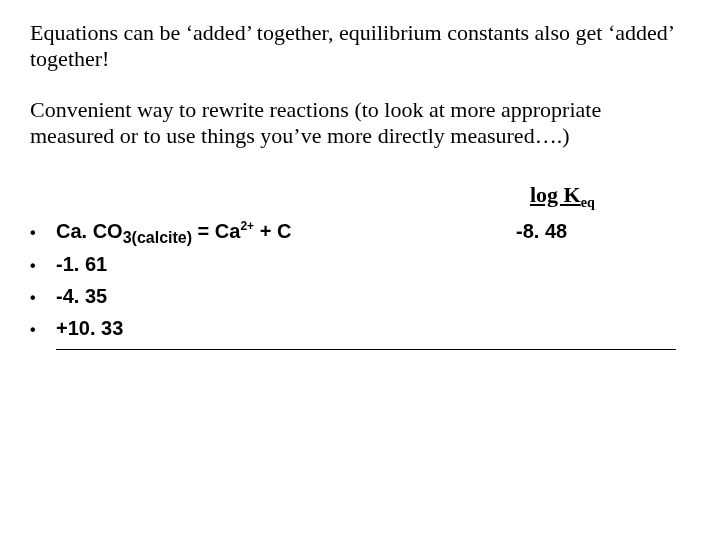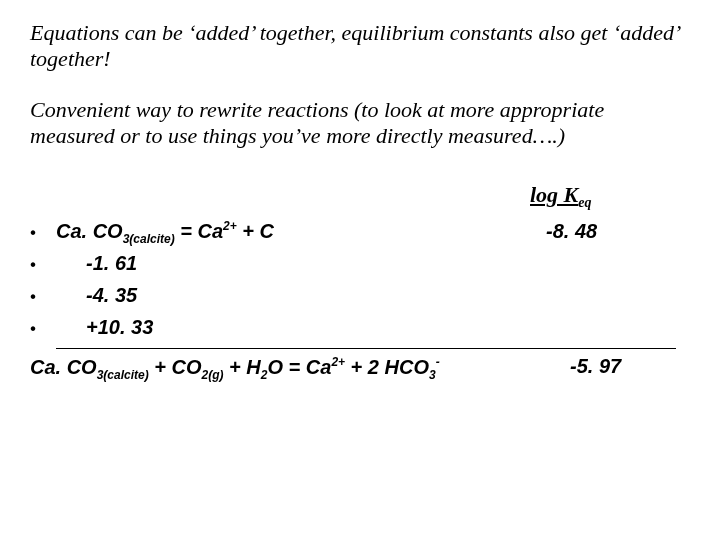--- a/index.html
+++ b/index.html
@@ -8,21 +8,20 @@
     width: 720px;
     height: 540px;
     font-family: "Times New Roman", Times, serif;
     font-size: 22px;
     color: #000;
     background: #fff;
     box-sizing: border-box;
   }
   .page {
     padding: 20px 30px 20px 30px;
-    font-style: italic;
   }
   .para {
     margin-bottom: 24px;
     line-height: 1.2;
   }
   .content-area {
     margin-top: 32px;
   }
   .header-row {
     display: flex;
@@ -49,24 +48,23 @@
     font-size: 16px;
     line-height: 26px;
   }
   .equation {
     flex: 0 0 460px;
     position: relative;
     white-space: nowrap;
   }
   .value {
     flex: 0 0 auto;
-    margin-left: 30px;
   }
   .sub {
-    font-size: 12px;
+    font-size: 16px;
     vertical-align: sub;
     font-weight: bold;
   }
   .sup {
     font-size: 12px;
     vertical-align: super;
     font-weight: bold;
   }
   .header-label .sub {
     font-size: 14px;
@@ -136,21 +134,15 @@
       <span class="value">-4. 35</span>
     </div>
 
     <div class="eq-row">
       <span class="bullet">•</span>
       <span class="value">+10. 33</span>
     </div>
 
     <hr class="divider">
 
-    <div class="result-row">
-      <span class="result-eq">
-        <span>Ca. CO</span><span class="sub">3(calcite)</span><span> + CO</span><span class="sub">2(g)</span><span> + H</span><span class="sub">2</span><span>O = Ca</span><span class="sup">2+</span><span> + 2 HCO</span><span class="sub">3</span><span class="sup">-</span>
-      </span>
-      <span class="value">-5. 97</span>
-    </div>
 
   </div>
 </div>
 
 </body></html>

